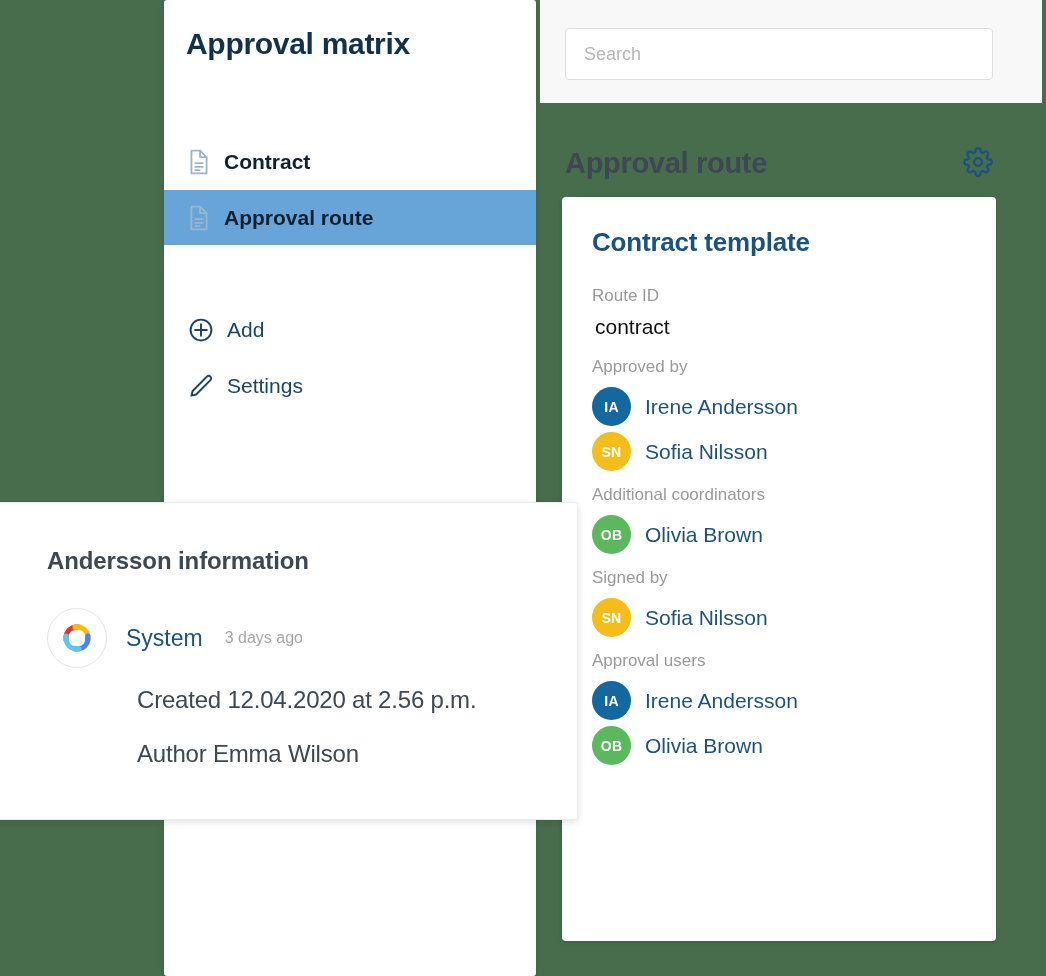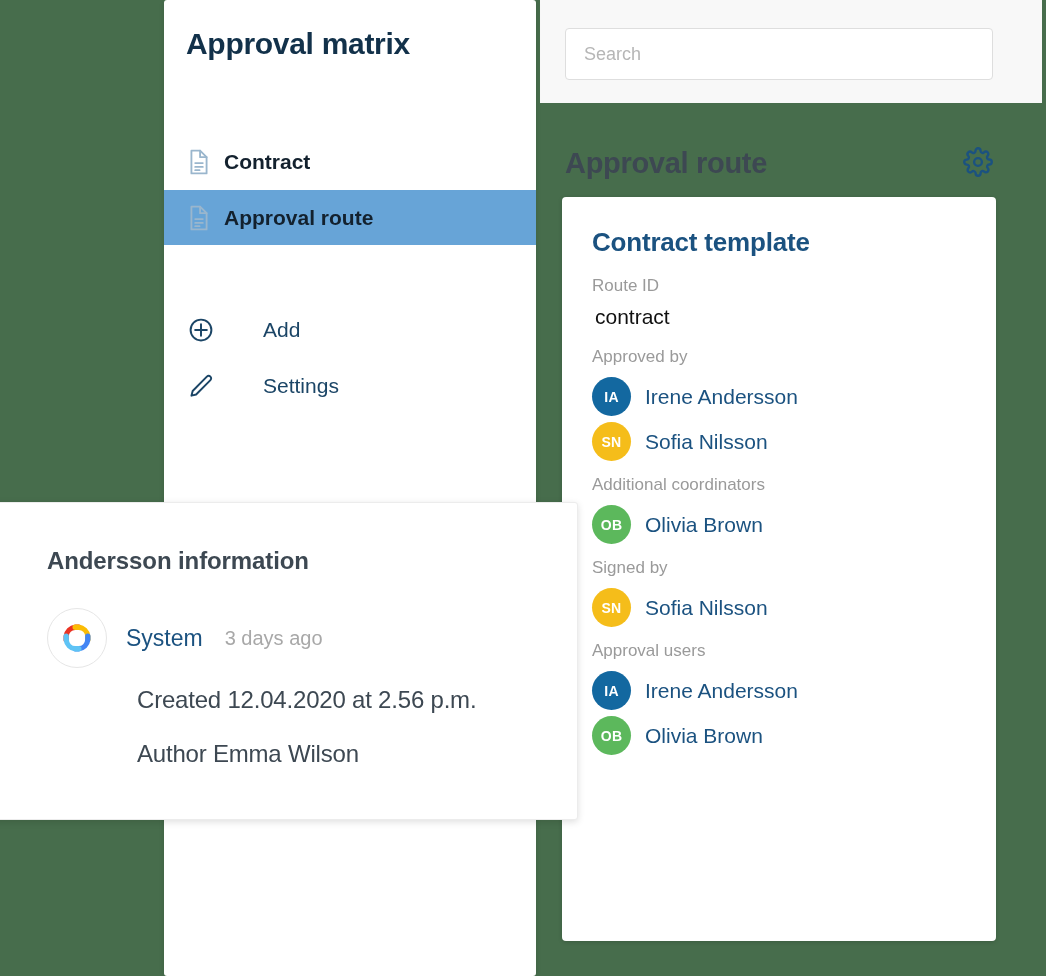--- a/index.html
+++ b/index.html
@@ -88,21 +88,21 @@
     border-radius: 4px;
     box-shadow: 0 1px 4px rgba(0,0,0,0.16);
     padding: 30px 30px 0 30px;
   }
 
   #card-title {
     font-size: 26px;
     font-weight: bold;
     color: #1b5280;
     letter-spacing: -0.2px;
-    margin-bottom: 17px;
+    margin-bottom: 27px;
   }
 
   .field-label {
     font-size: 17px;
     color: #9a9a9a;
     margin-bottom: 7px;
     line-height: 22px;
   }
 
   .field-value {
@@ -192,21 +192,20 @@
     color: #13212e;
     line-height: 26px;
   }
 
   .action-item {
     position: absolute;
     left: 24px;
     display: flex;
     align-items: center;
     cursor: pointer;
-    gap: 36px;
   }
 
   .action-icon { width: 26px; height: 26px; flex: 0 0 26px; }
 
   .action-label {
     margin-left: 13px;
     font-size: 21px;
     color: #1b4566;
     line-height: 26px;
   }
@@ -255,21 +254,21 @@
 
   #system-name {
     margin-left: 19px;
     font-size: 23px;
     color: #1b5280;
     line-height: 28px;
   }
 
   #info-time {
     margin-left: 22px;
-    font-size: 20px;
+    font-size: 16px;
     color: #a8a8a8;
     line-height: 28px;
   }
 
   .info-line {
     margin-left: 124px;
     font-size: 24px;
     color: #3d4852;
     line-height: 32px;
     margin-bottom: 22px;

